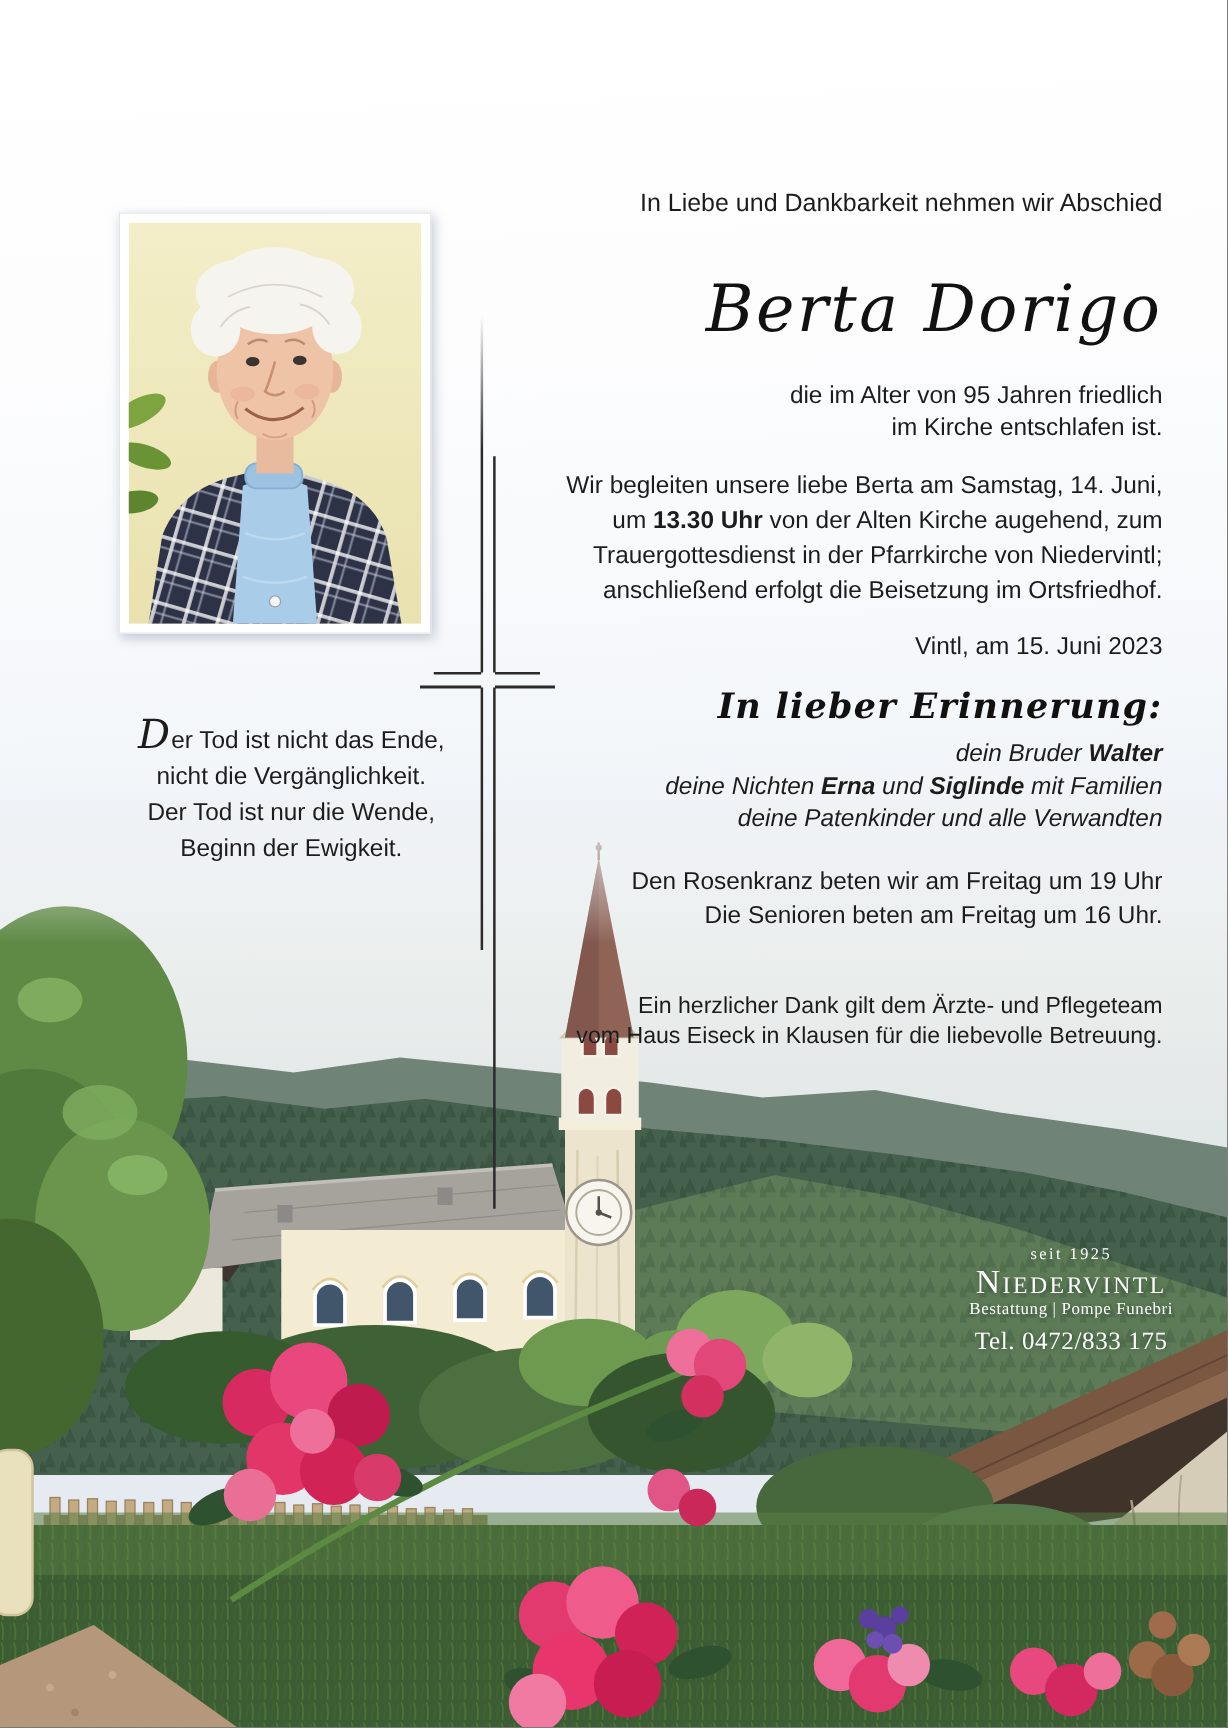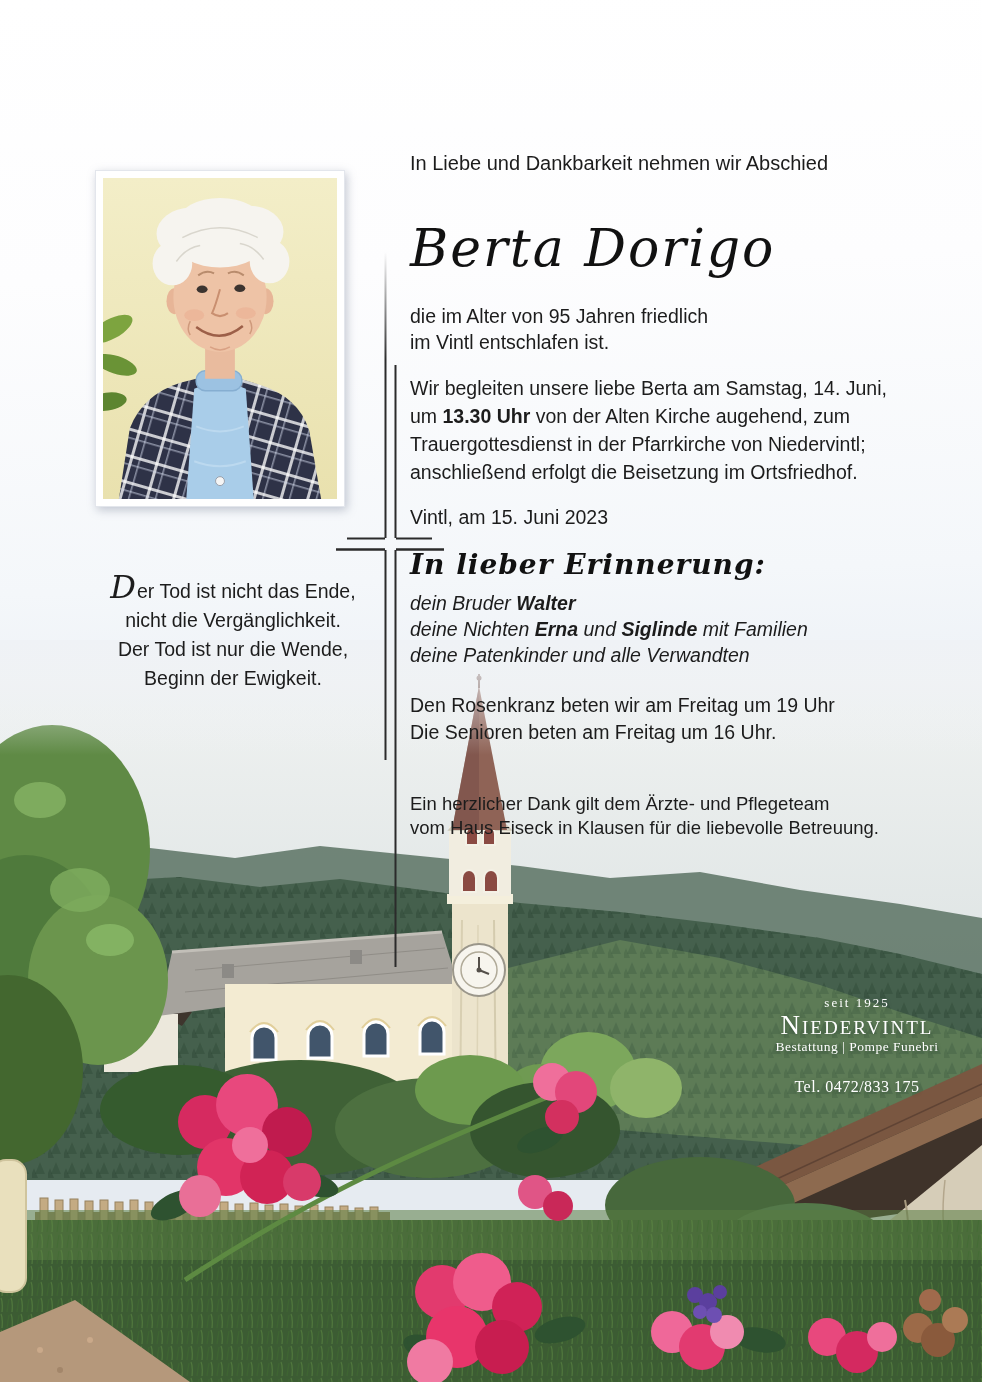--- a/index.html
+++ b/index.html
@@ -6,21 +6,21 @@
   #card{
     position:relative;
     width:982px;height:1382px;
     margin:0 auto;
     overflow:hidden;
     background:linear-gradient(178deg,#ffffff 0%,#fdfdfe 20%,#f4f7fa 42%,#e9eef4 56%,#e6ebf1 64%);
     font-family:"Liberation Sans",sans-serif;
     color:#1c1c1c;
   }
   .abs{position:absolute;}
-  .txt{text-align:left;color:#1c1c1c;}
+  .txt{text-align:right;color:#1c1c1c;}
   .line{display:block;}
   
   .col{left:410px;width:520px;z-index:6;}
   .intro{top:148px;font-size:20px;line-height:31px;}
   .name{top:210px;font-family:"DejaVu Serif","Liberation Serif",serif;font-style:italic;
         font-size:52px;line-height:76px;letter-spacing:2px;color:#111;}
   .agepara{top:303px;font-size:19.5px;line-height:26px;}
   .funeral{top:374px;font-size:19.5px;line-height:28px;}
   .dateline{top:506px;font-size:19.5px;}
   .memoryhead{top:548px;font-family:"DejaVu Serif","Liberation Serif",serif;font-style:italic;
@@ -40,21 +40,21 @@
   .photo svg{display:block;width:100%;height:100%;}
   
   .scene{left:0;top:640px;width:982px;height:742px;z-index:1;}
   .cross{left:330px;top:240px;width:120px;height:730px;z-index:3;}
   
   .logo{left:733px;top:995px;width:248px;z-index:7;text-align:center;color:#ffffff;
         font-family:"Liberation Serif",serif;text-shadow:0 1px 4px rgba(30,50,38,.45);}
   .logo .since{font-size:13px;letter-spacing:2px;}
   .logo .lname{font-size:27px;font-variant:small-caps;letter-spacing:2px;line-height:28px;}
   .logo .sub{font-size:13.5px;letter-spacing:.5px;}
-  .logo .phone{font-size:16px;margin-top:23px;letter-spacing:.5px;}
+  .logo .phone{font-size:20px;margin-top:7px;letter-spacing:.5px;}
 </style>
 </head>
 <body>
 
 <div id="card">
 
   <svg class="abs scene" viewBox="0 0 982 742" preserveAspectRatio="none" aria-hidden="true">
     <defs>
       <linearGradient id="sky" x1="0" y1="0" x2="0" y2="1">
         <stop offset="0" stop-color="#f2f4f3"></stop>
@@ -357,21 +357,21 @@
   </div>
 
   <div class="abs txt col intro">
     <span class="line">In Liebe und Dankbarkeit nehmen wir Abschied</span>
   </div>
 
   <div class="abs txt col name">Berta Dorigo</div>
 
   <div class="abs txt col agepara">
     <span class="line">die im Alter von 95 Jahren friedlich</span>
-    <span class="line">im Vintl entschlafen ist.</span>
+    <span class="line">im Kirche entschlafen ist.</span>
   </div>
 
   <div class="abs txt col funeral">
     <span class="line">Wir begleiten unsere liebe Berta am Samstag, 14. Juni,</span>
     <span class="line"><span>um </span><b>13.30 Uhr</b><span> von der Alten Kirche augehend, zum</span></span>
     <span class="line">Trauergottesdienst in der Pfarrkirche von Niedervintl;</span>
     <span class="line">anschließend erfolgt die Beisetzung im Ortsfriedhof.</span>
   </div>
 
   <div class="abs txt col dateline">Vintl, am 15. Juni 2023</div>

